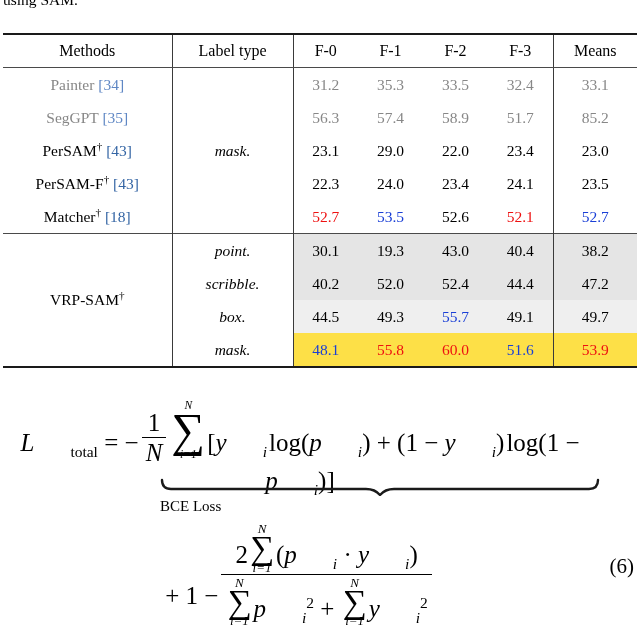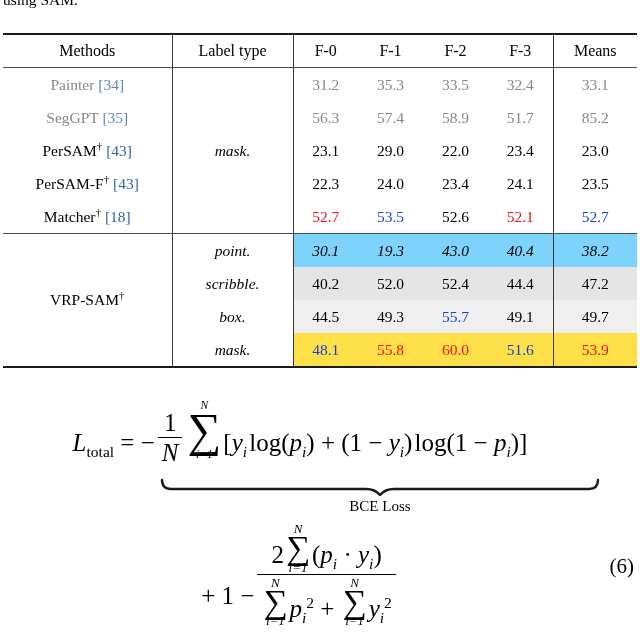--- a/index.html
+++ b/index.html
@@ -71,21 +71,21 @@
   
   .grey  { color: #878787; }
   .cite  { color: #3465a4; }
   .cite.grey-cite { color: #5f87c4; }
   .red   { color: #ee1111; }
   .blue  { color: #1a3fd6; }
   .ital  { font-style: italic; }
   sup.dag { font-size: 0.72em; vertical-align: super; line-height: 0; }
 
   
-  .sh0 { background: #7dd3fc; font-style: italic; }
+  .sh0 { background: #e5e5e5; }
   .sh1 { background: #e5e5e5; }
   .sh2 { background: #efefef; }
   .sh3 { background: #fde047; }
 
   .vrp-name {
     font-size: 15.5px;
   }
 
   
   .eq-block {
@@ -159,29 +159,28 @@
     font-style: italic;
     margin-top: -2px;
   }
 
   
   .bigop.inlineop { vertical-align: -0.34em; }
   .bigop.inlineop .sig { font-size: 1.35em; }
   .bigop.inlineop .lim-top { font-size: 0.52em; }
   .bigop.inlineop .lim-bot { font-size: 0.52em; }
 
-  sub.idx { font-size: 0.62em; font-style: italic; vertical-align: sub; line-height: 0; }
+  sub.idx { font-size: 0.62em; font-style: italic; vertical-align: sub; line-height: 0; margin-left: 36px; }
   sup.pow { font-size: 0.62em; vertical-align: super; line-height: 0; }
 
   
   .brace-wrap { position: absolute; }
   .brace-label {
     position: absolute;
     width: 100%;
-    text-align: center;
     font-size: 15px;
     font-family: "Liberation Serif", serif;
   }
   svg.brace { display: block; }
 </style>
 </head>
 <body>
 
 <div class="caption-tail">using SAM.</div>
 

